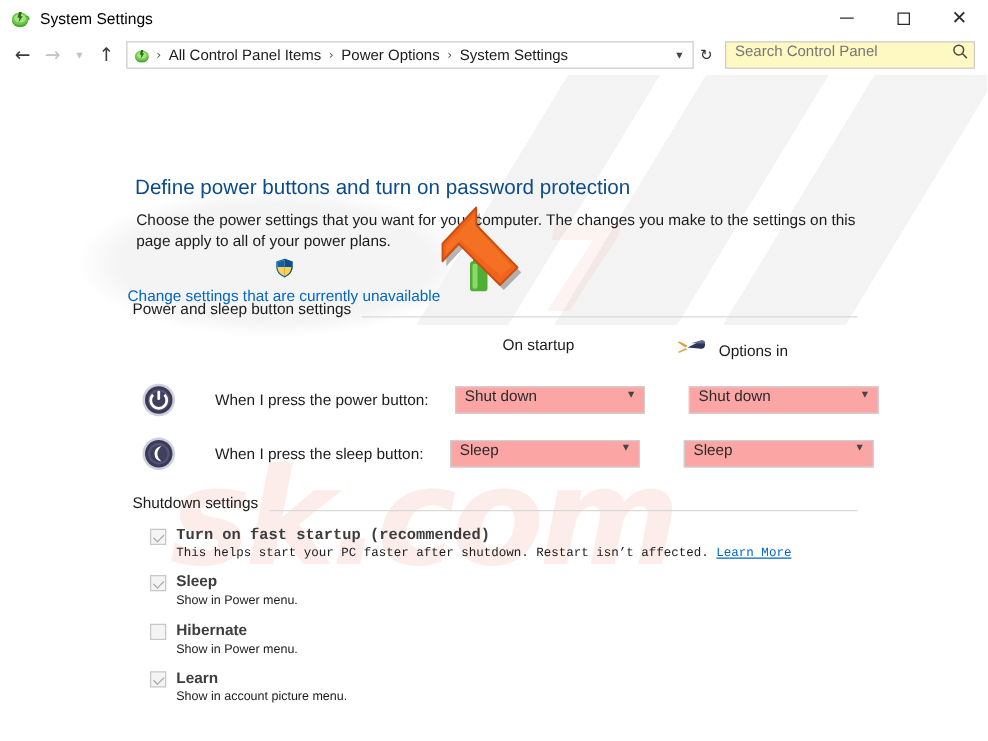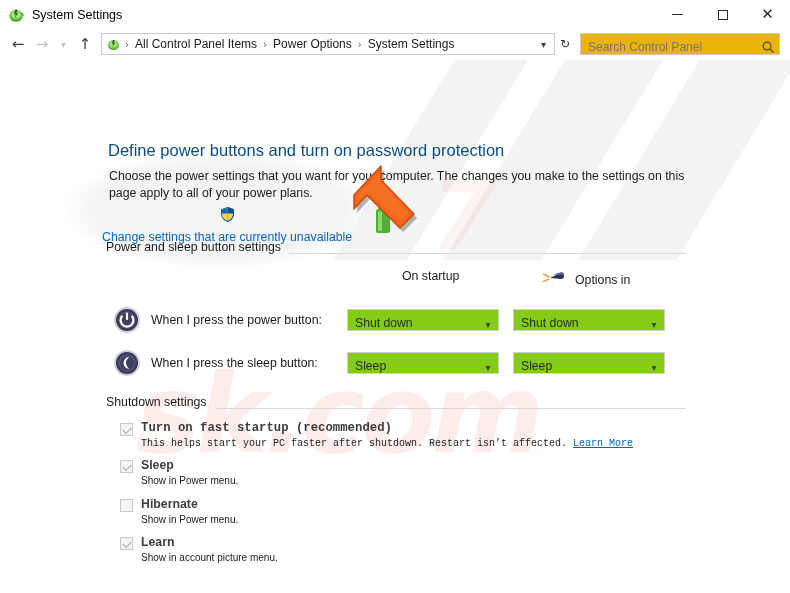--- a/index.html
+++ b/index.html
@@ -109,22 +109,22 @@
   .crumb-chev {
     width: 17px; text-align: center; font-size: 10px; color: #444;
     font-family: "DejaVu Sans", sans-serif;
   }
   .refresh {
     width: 20px; text-align: center; font-size: 12px; color: #333;
     font-family: "DejaVu Sans", sans-serif;
   }
   .searchbox {
     width: 200px; height: 22px; margin-left: 5px;
-    border: 1px solid #cccccc; background: #eab308;
-    display: flex; align-items: flex-end; padding: 0 4px 0 7px;
+    border: 1px solid #cccccc; background: #fef9c3;
+    display: flex; align-items: flex-start; padding: 0 4px 0 7px;
     flex: none;
   }
   .searchbox input {
     border: 0; outline: 0; flex: 1 1 auto; min-width: 0;
     font-family: "Liberation Sans", sans-serif;
     font-size: 12px; color: #333; background: transparent;
   }
   .searchbox input::placeholder { color: #767676; }
   .mag { width: 14px; height: 14px; flex: none; }
 
@@ -157,31 +157,31 @@
   .section-label { font-size: 12.3px; color: #1b1b1b; white-space: nowrap; }
   .section-rule { flex: 1 1 auto; height: 1px; background: #d9d9d9; margin-left: 8px; }
 
   .col-head {
     position: absolute; display: flex; align-items: center; gap: 8px;
   }
   .col-head-text { font-size: 12.3px; color: #1b1b1b; white-space: nowrap; }
 
   .setting-row {
     position: absolute; display: flex; align-items: center;
-    left: 112px; width: 560px;
+    left: 112px; width: 560px; gap: 21px;
   }
   .row-icon { width: 30px; height: 30px; flex: none; }
   .row-label {
     font-size: 12.3px; color: #1b1b1b; white-space: nowrap;
     margin-left: 9px; width: 196px;
   }
   .combo {
     width: 152px; height: 22px;
-    background: #84cc16; border: 1px solid #cfcfcf;
-    display: flex; align-items: flex-end;
+    background: #fca5a5; border: 1px solid #cfcfcf;
+    display: flex; align-items: flex-start;
     padding: 0 4px 0 7px; flex: none;
   }
   .combo + .combo { margin-left: 14px; }
   .combo-val {
     font-size: 12.2px; color: #2a2a2a; flex: 1 1 auto;
     white-space: nowrap; overflow: hidden;
   }
   .combo-chev {
     font-size: 10px; color: #454545; width: 12px; text-align: center;
     font-family: "DejaVu Sans", sans-serif;

